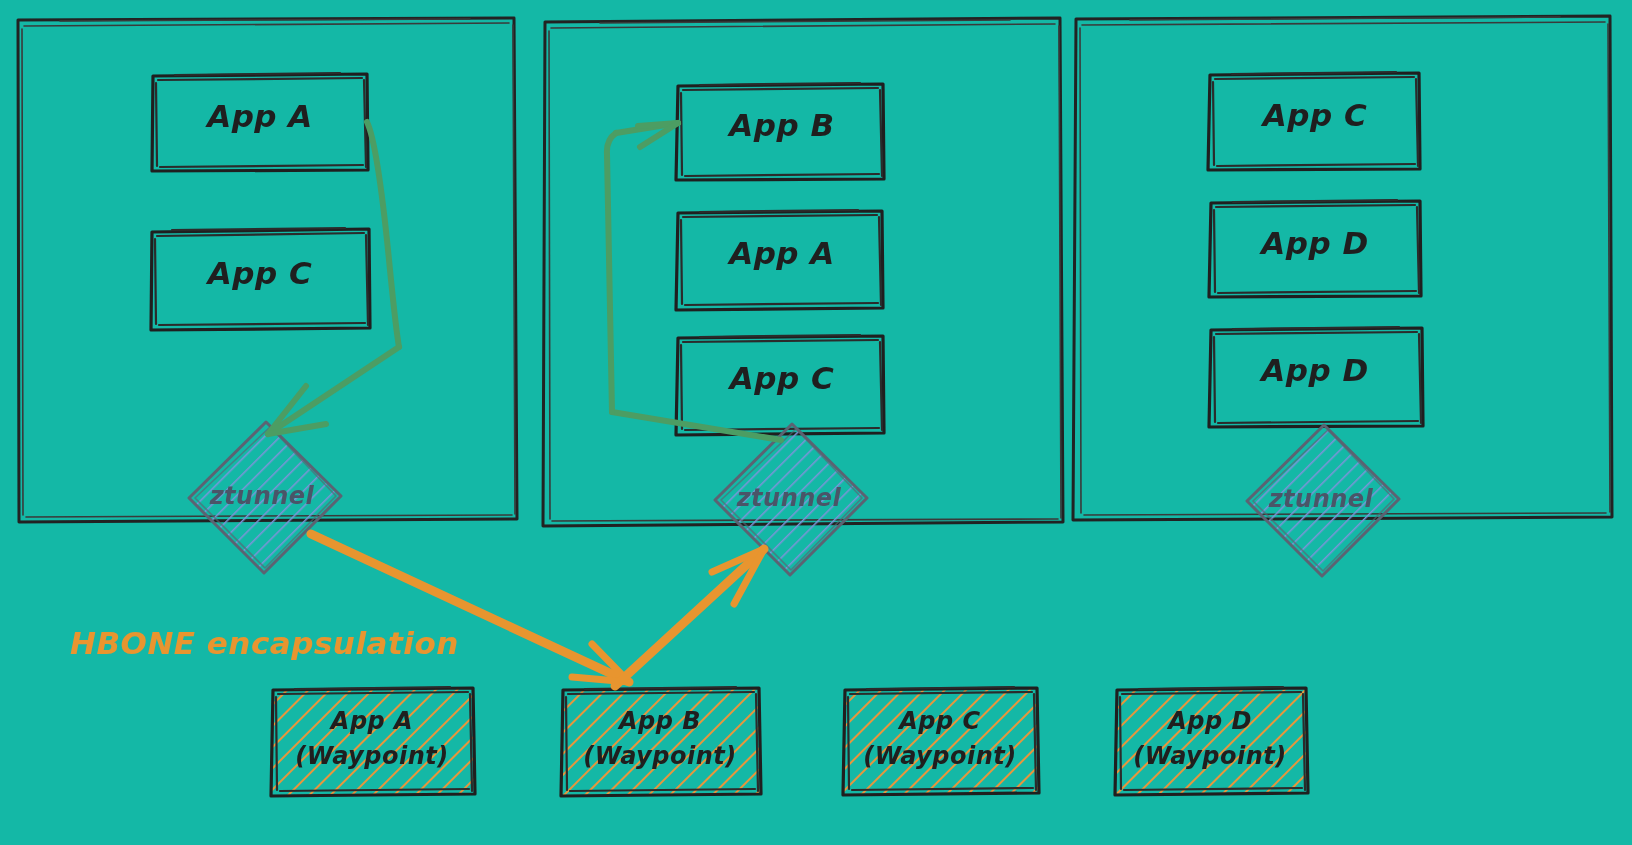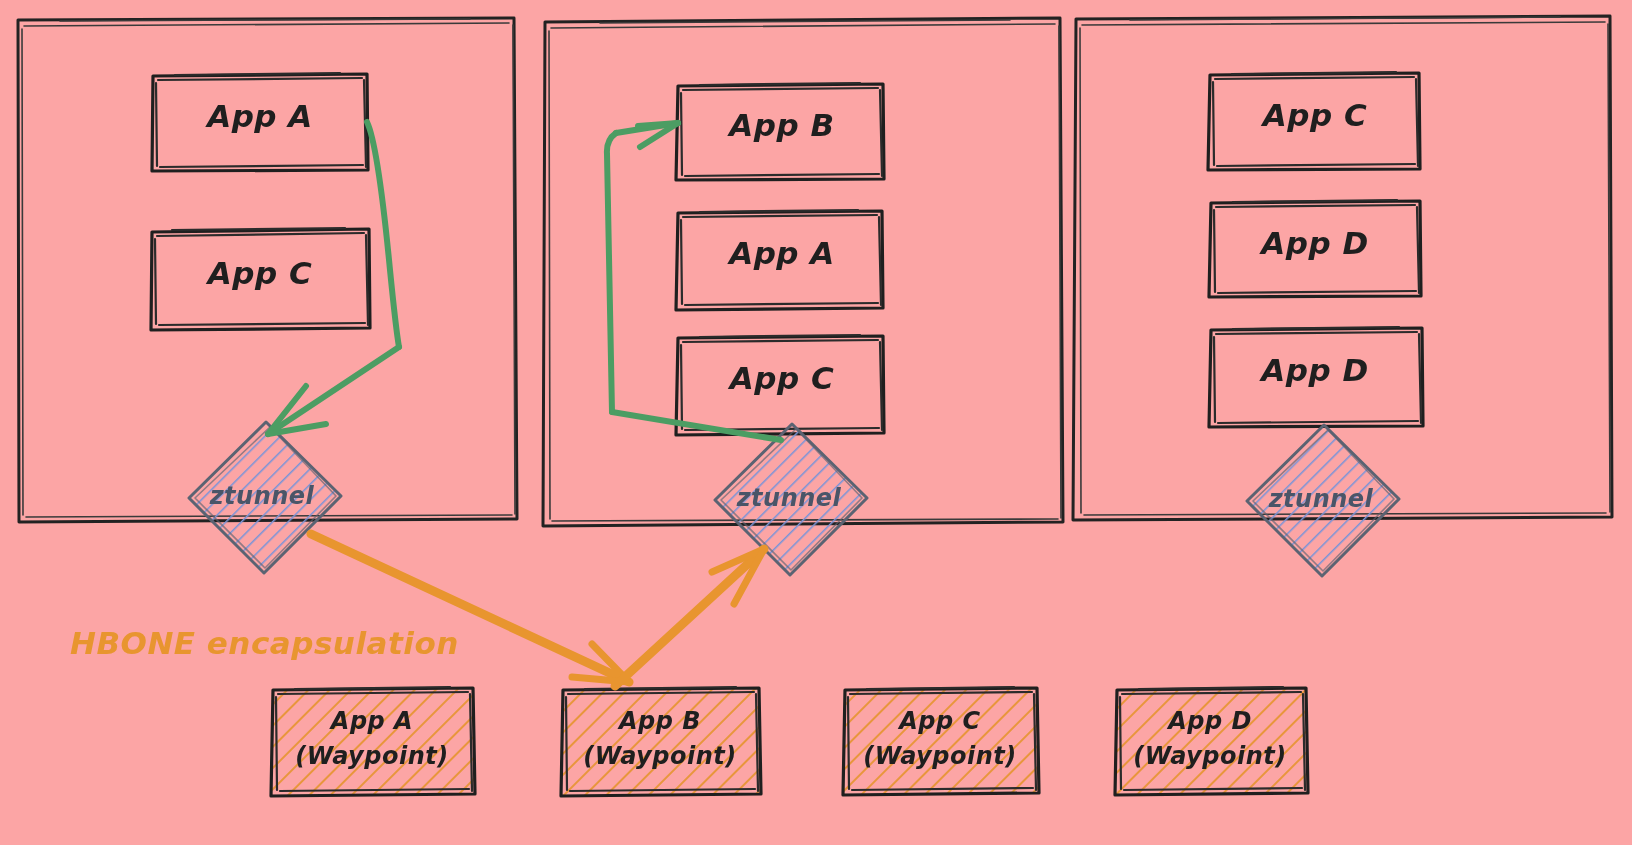--- a/index.html
+++ b/index.html
@@ -4,21 +4,21 @@
 <style>
   html, body {
     margin: 0;
     padding: 0;
     background: #ffffff;
   }
   #canvas {
     position: relative;
     width: 1632px;
     height: 845px;
-    background: #fca5a5;
+    background: #14b8a6;
     overflow: hidden;
     font-family: "DejaVu Sans", sans-serif;
     text-align: right;
   }
   svg.layer {
     position: absolute;
     left: 0;
     top: 0;
     width: 1632px;
     height: 845px;

